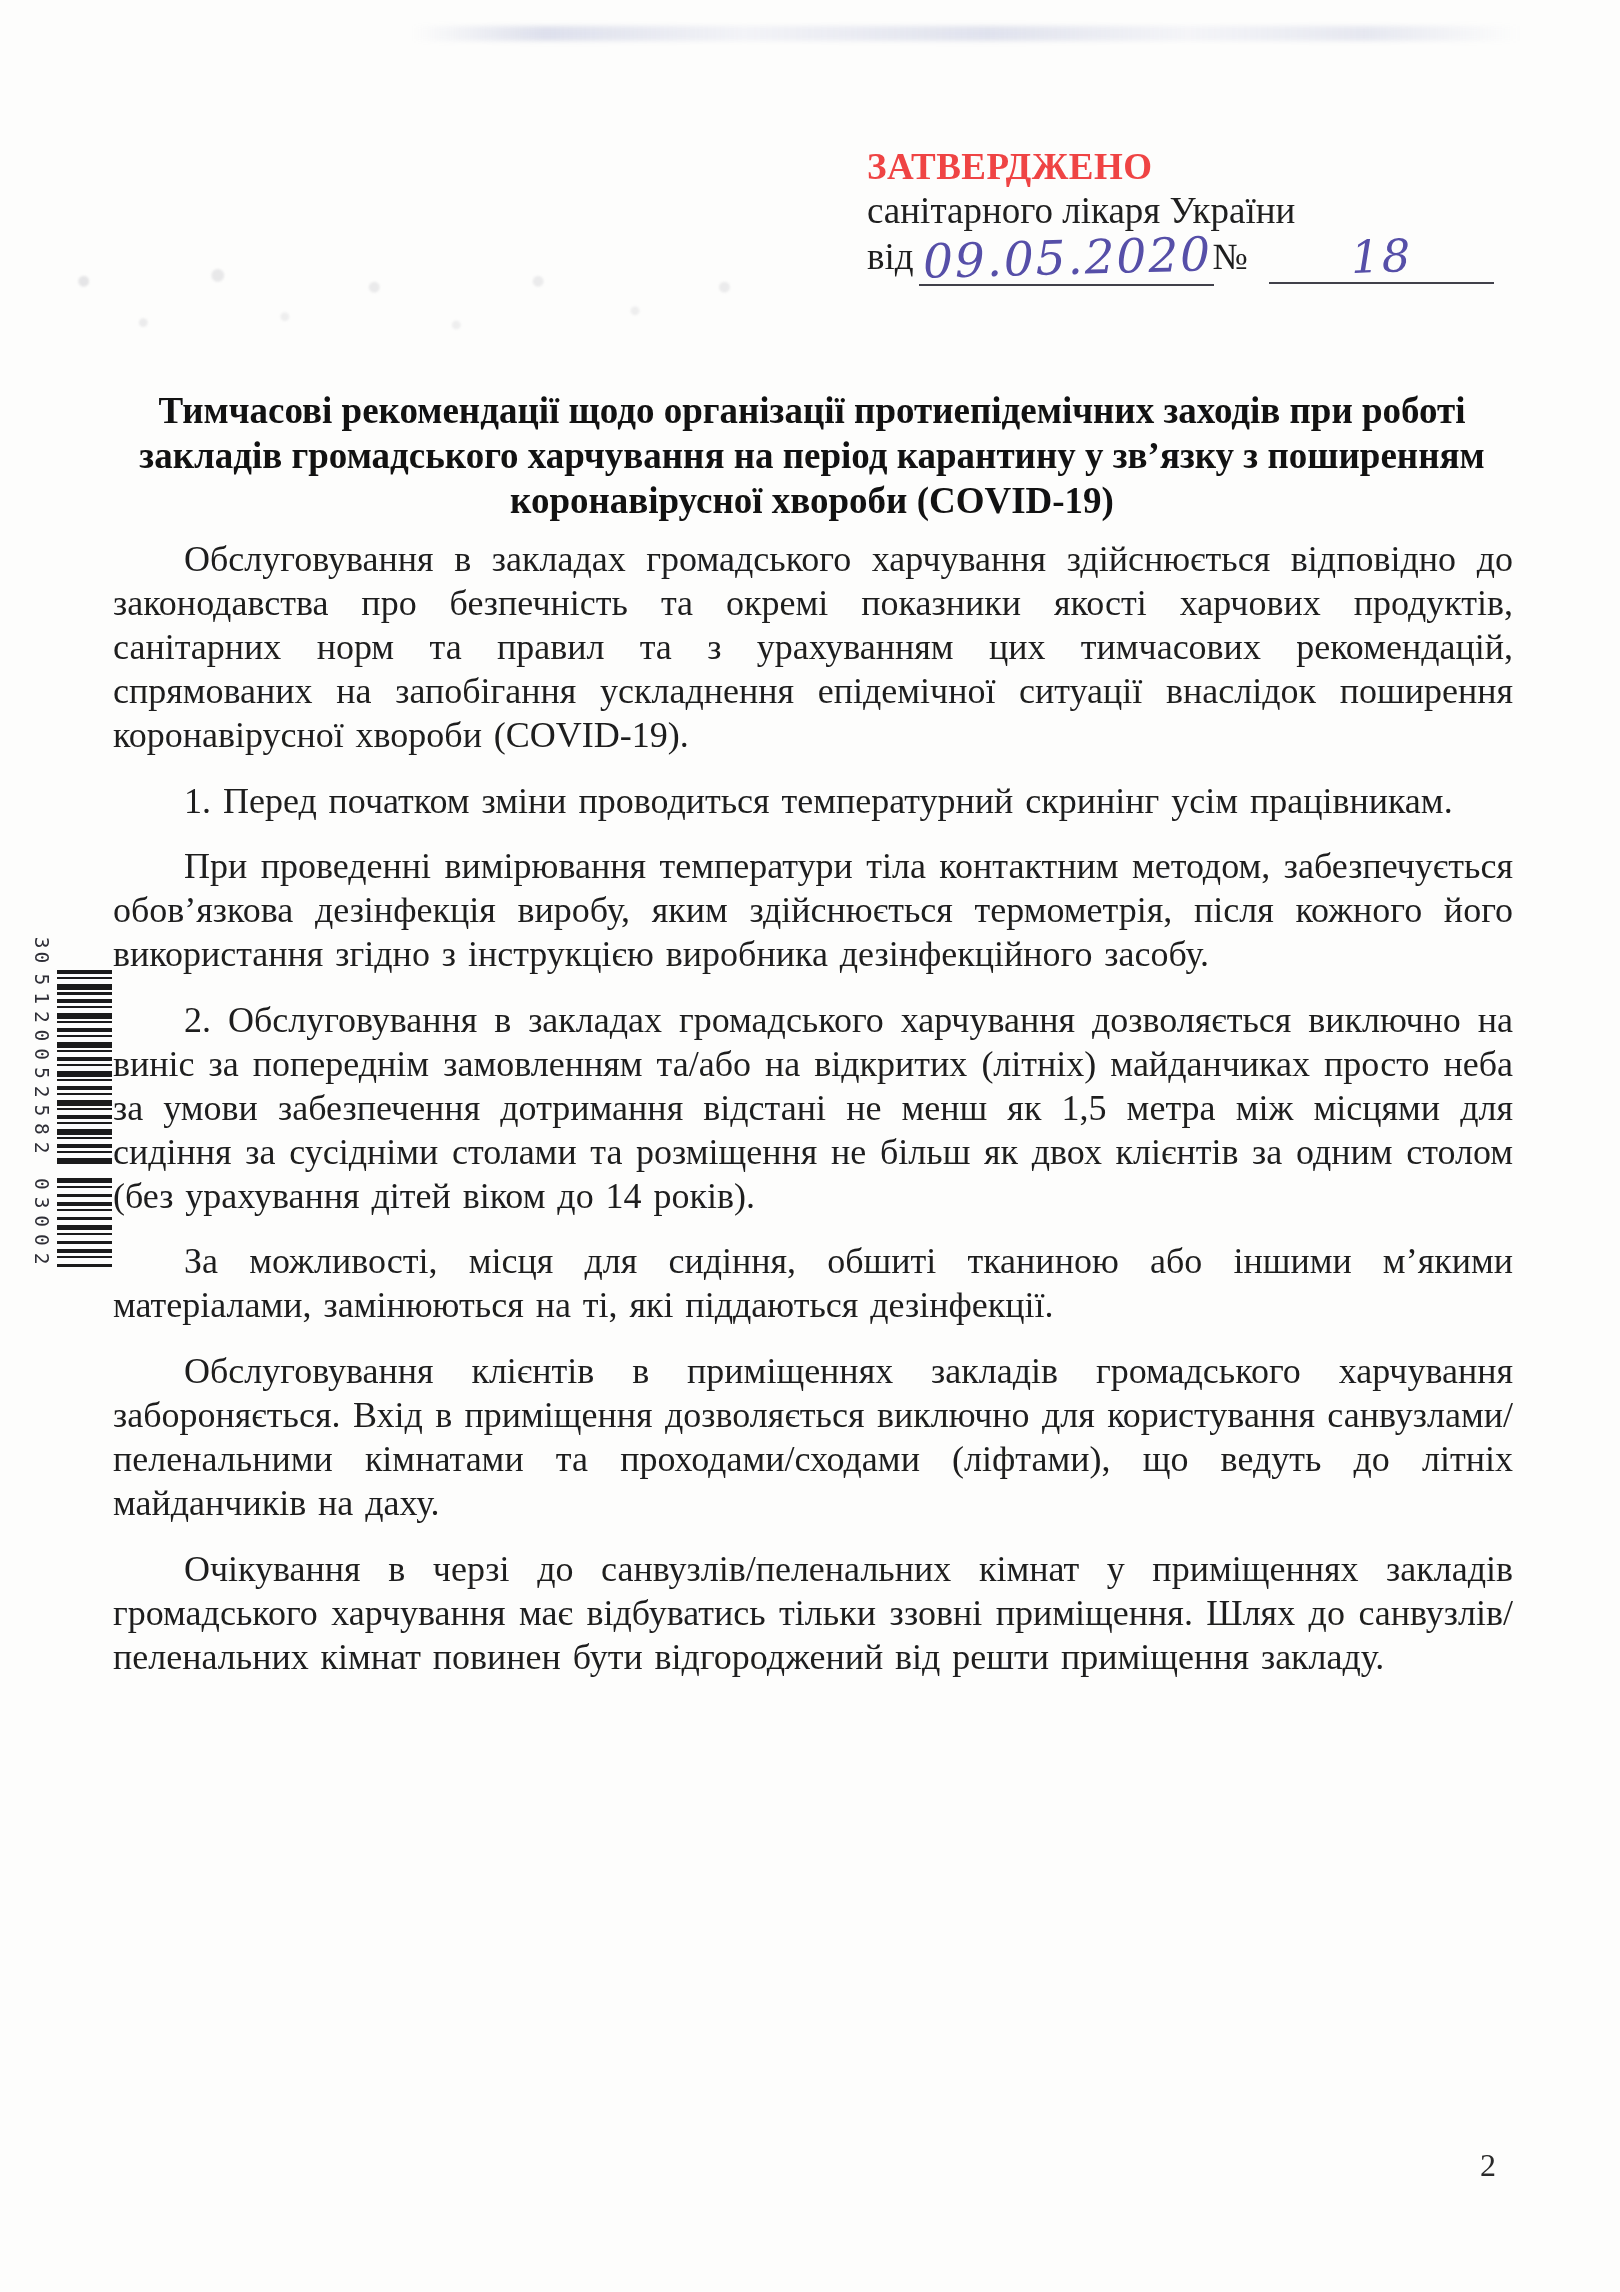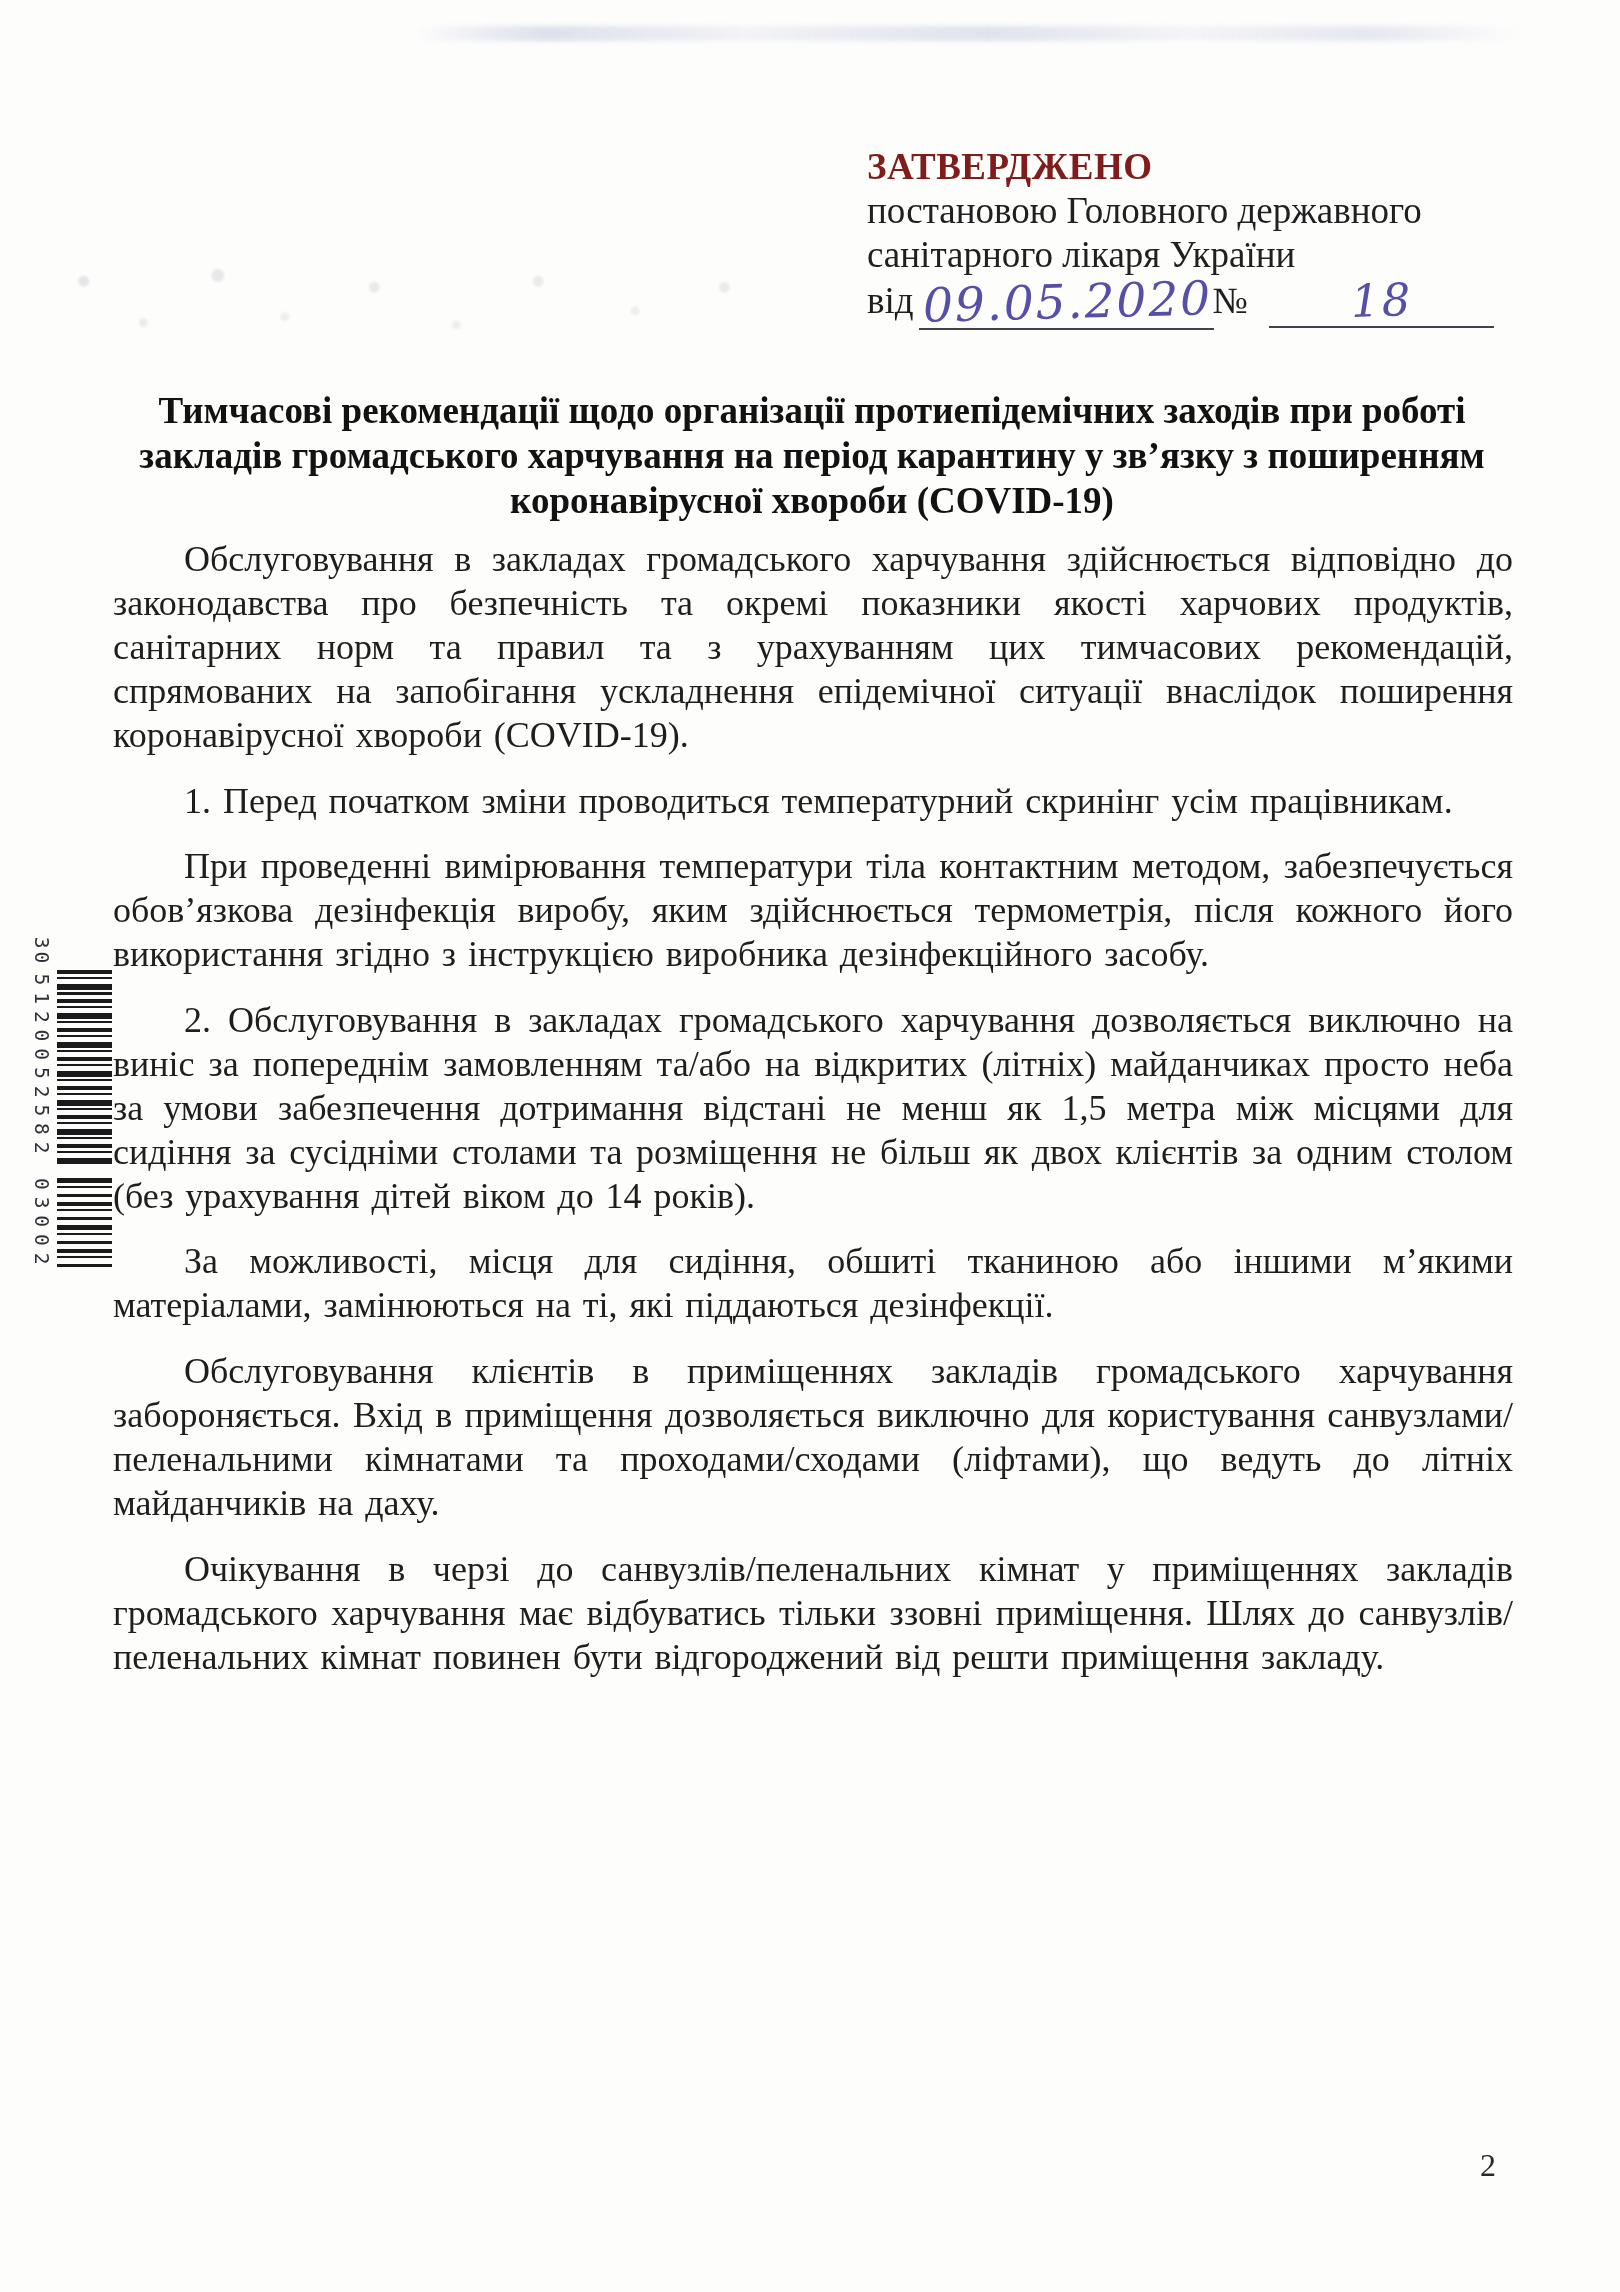--- a/index.html
+++ b/index.html
@@ -36,21 +36,21 @@
       radial-gradient(circle at 80% 60%, rgba(110,110,125,.10) 0 3.9px, transparent 4.9px),
       radial-gradient(circle at 92% 40%, rgba(110,110,125,.12) 0 4.9px, transparent 5.9px);
     filter:blur(1px);
   }
 
   
   .approval {
     position:absolute; left:867px; top:145px; width:667px;
     font-size:37px; line-height:44px;
   }
-  .approval-title { font-weight:bold; letter-spacing:0.5px; color:#7f1d1d; }
+  .approval-title { font-weight:bold; letter-spacing:0.5px; color:#ef4444; }
   .approval-line { color:#202020; }
   .approval-date-line {
     margin-top:2px; display:flex; align-items:flex-start; white-space:nowrap;
   }
   .hw {
     font-family:"DejaVu Serif","Liberation Serif",serif;
     font-style:italic; font-weight:500;
     color:#564fa8;
   }
   .u-date {
@@ -144,21 +144,20 @@
         <span class="bc-prefix">30</span>
         <span class="bc-g1">5120052582</span>
         <span class="bc-sep"></span>
         <span class="bc-g2">03002</span>
       </div>
     </div>
   </div>
 
   <div class="approval">
     <div class="approval-title">ЗАТВЕРДЖЕНО</div>
-    <div class="approval-line">постановою Головного державного</div>
     <div class="approval-line">санітарного лікаря України</div>
     <div class="approval-date-line">
       <span>від</span>
       <span class="u-date"><span class="hw hw-date">09.05.2020</span></span>
       <span class="num-label">№</span>
       <span class="u-num"><span class="hw hw-num">18</span></span>
     </div>
   </div>
 
   <h1 class="doc-title">Тимчасові рекомендації щодо організації протиепідемічних заходів при роботі закладів громадського харчування на період карантину у зв’язку з поширенням коронавірусної хвороби (COVID-19)</h1>

